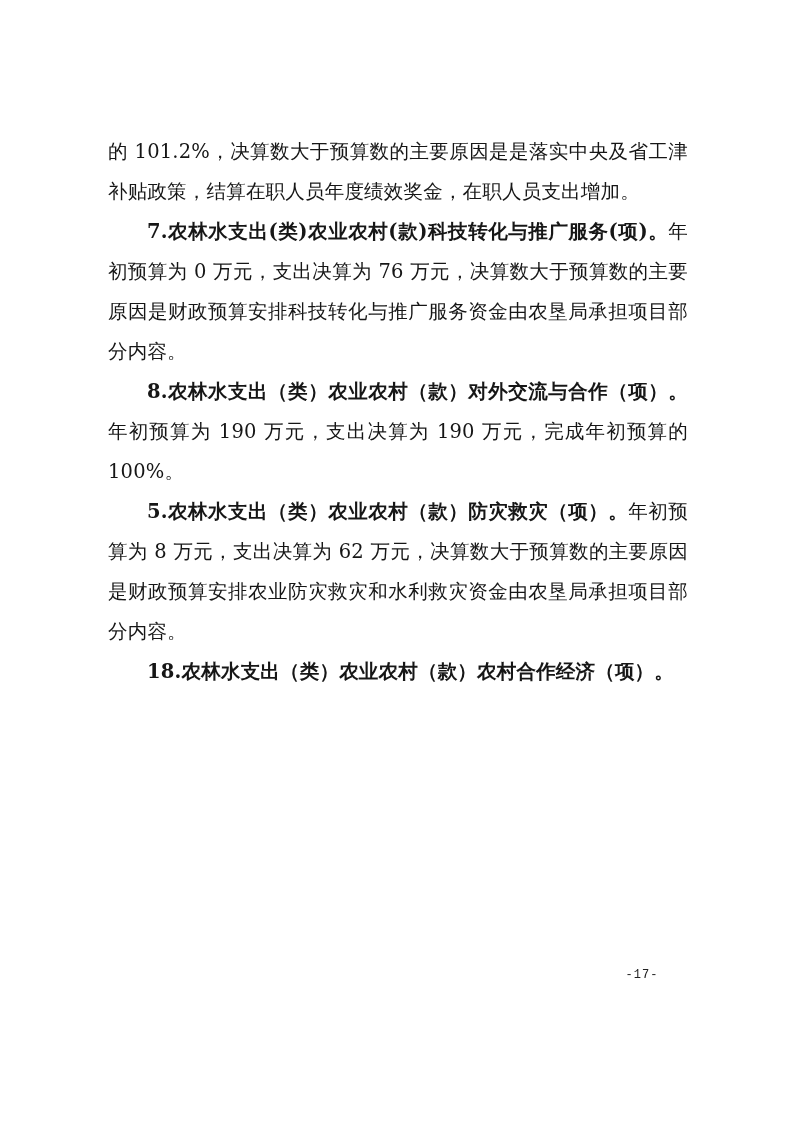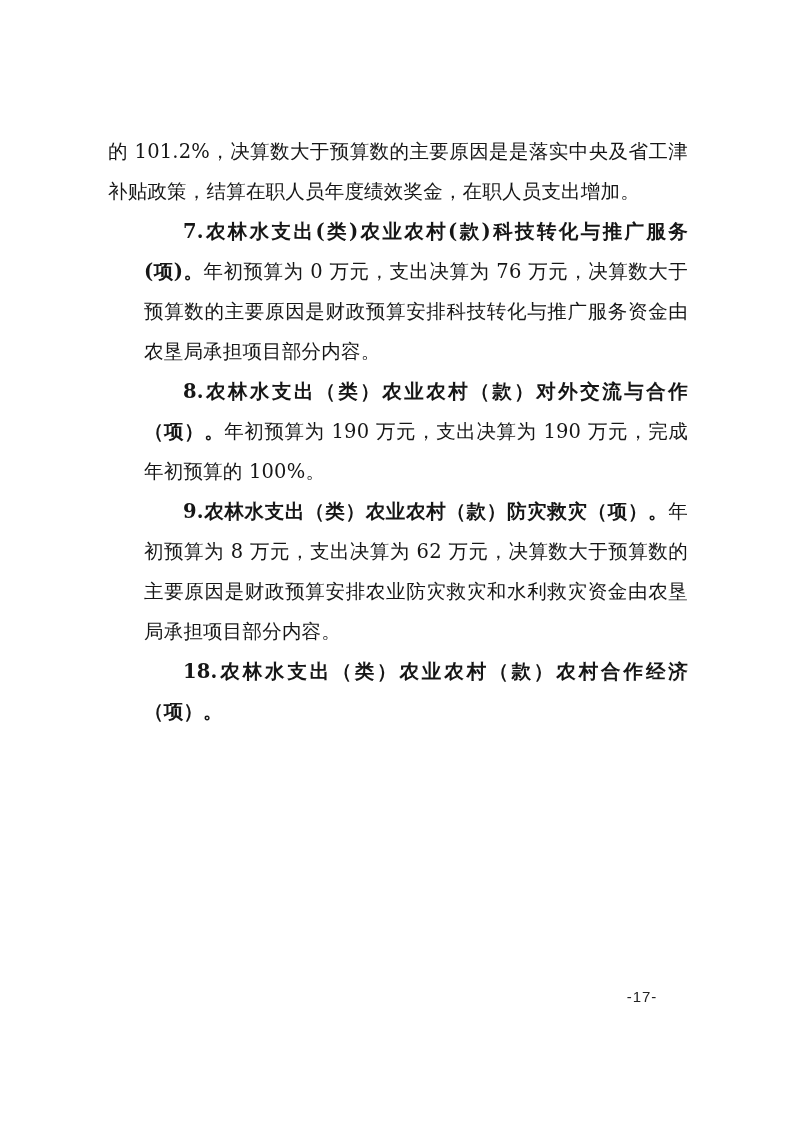--- a/index.html
+++ b/index.html
@@ -32,34 +32,33 @@
     margin: 0;
     font-size: 19.5px;
     line-height: 40px;
     text-align: justify;
     text-justify: inter-ideograph;
     letter-spacing: 0.2px;
     color: #161616;
   }
   p.para.indent {
     text-indent: 2em;
-    margin-left: 36px;
   }
   .bold {
     font-weight: bold;
   }
   .page-number {
     position: absolute;
     left: 0;
-    top: 988px;
+    top: 968px;
     width: 794px;
     text-align: center;
-    font-size: 15px;
+    font-size: 12px;
     color: #222222;
-    font-family: Liberation Sans, sans-serif;
+    font-family: Liberation Mono, monospace;
     letter-spacing: 1px;
     padding-left: 490px;
     box-sizing: border-box;
   }
 </style>
 </head>
 <body>
 
 <div class="page">
   <div class="content">
@@ -70,21 +69,21 @@
 
     <p class="para indent">
       <span class="bold">7.农林水支出(类)农业农村(款)科技转化与推广服务(项)。</span><span>年初预算为 0 万元，支出决算为 76 万元，决算数大于预算数的主要原因是财政预算安排科技转化与推广服务资金由农垦局承担项目部分内容。</span>
     </p>
 
     <p class="para indent">
       <span class="bold">8.农林水支出（类）农业农村（款）对外交流与合作（项）。</span><span>年初预算为 190 万元，支出决算为 190 万元，完成年初预算的 100%。</span>
     </p>
 
     <p class="para indent">
-      <span class="bold">9.农林水支出（类）农业农村（款）防灾救灾（项）。</span><span>年初预算为 8 万元，支出决算为 62 万元，决算数大于预算数的主要原因是财政预算安排农业防灾救灾和水利救灾资金由农垦局承担项目部分内容。</span>
+      <span class="bold">5.农林水支出（类）农业农村（款）防灾救灾（项）。</span><span>年初预算为 8 万元，支出决算为 62 万元，决算数大于预算数的主要原因是财政预算安排农业防灾救灾和水利救灾资金由农垦局承担项目部分内容。</span>
     </p>
 
 
 
     <p class="para indent">
       <span class="bold">18.农林水支出（类）农业农村（款）农村合作经济（项）。</span><span></span>
     </p>
 
   </div>
 

